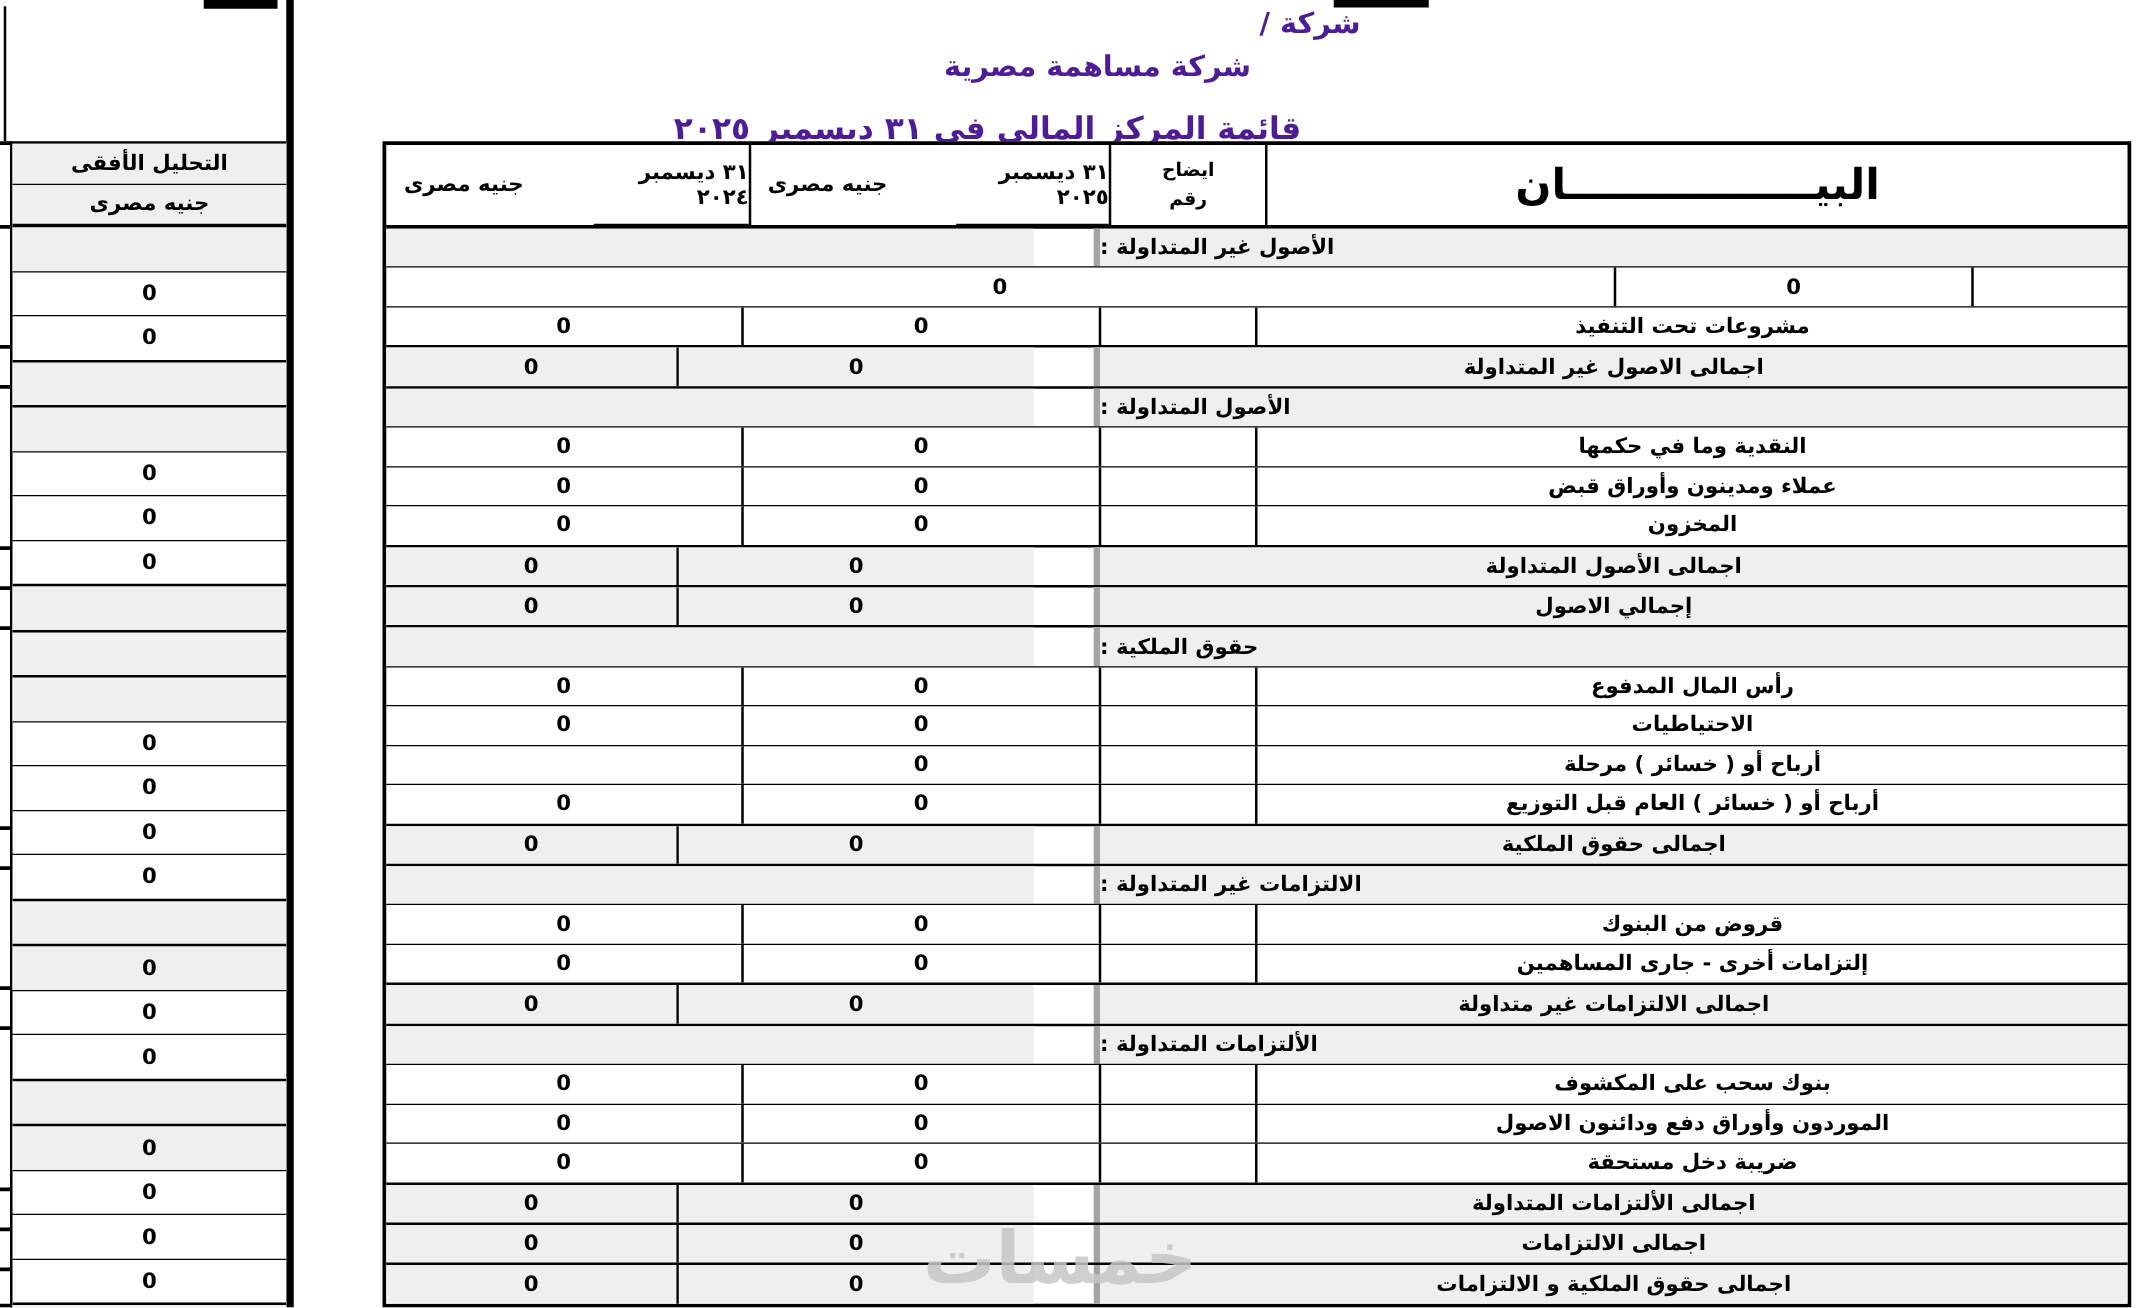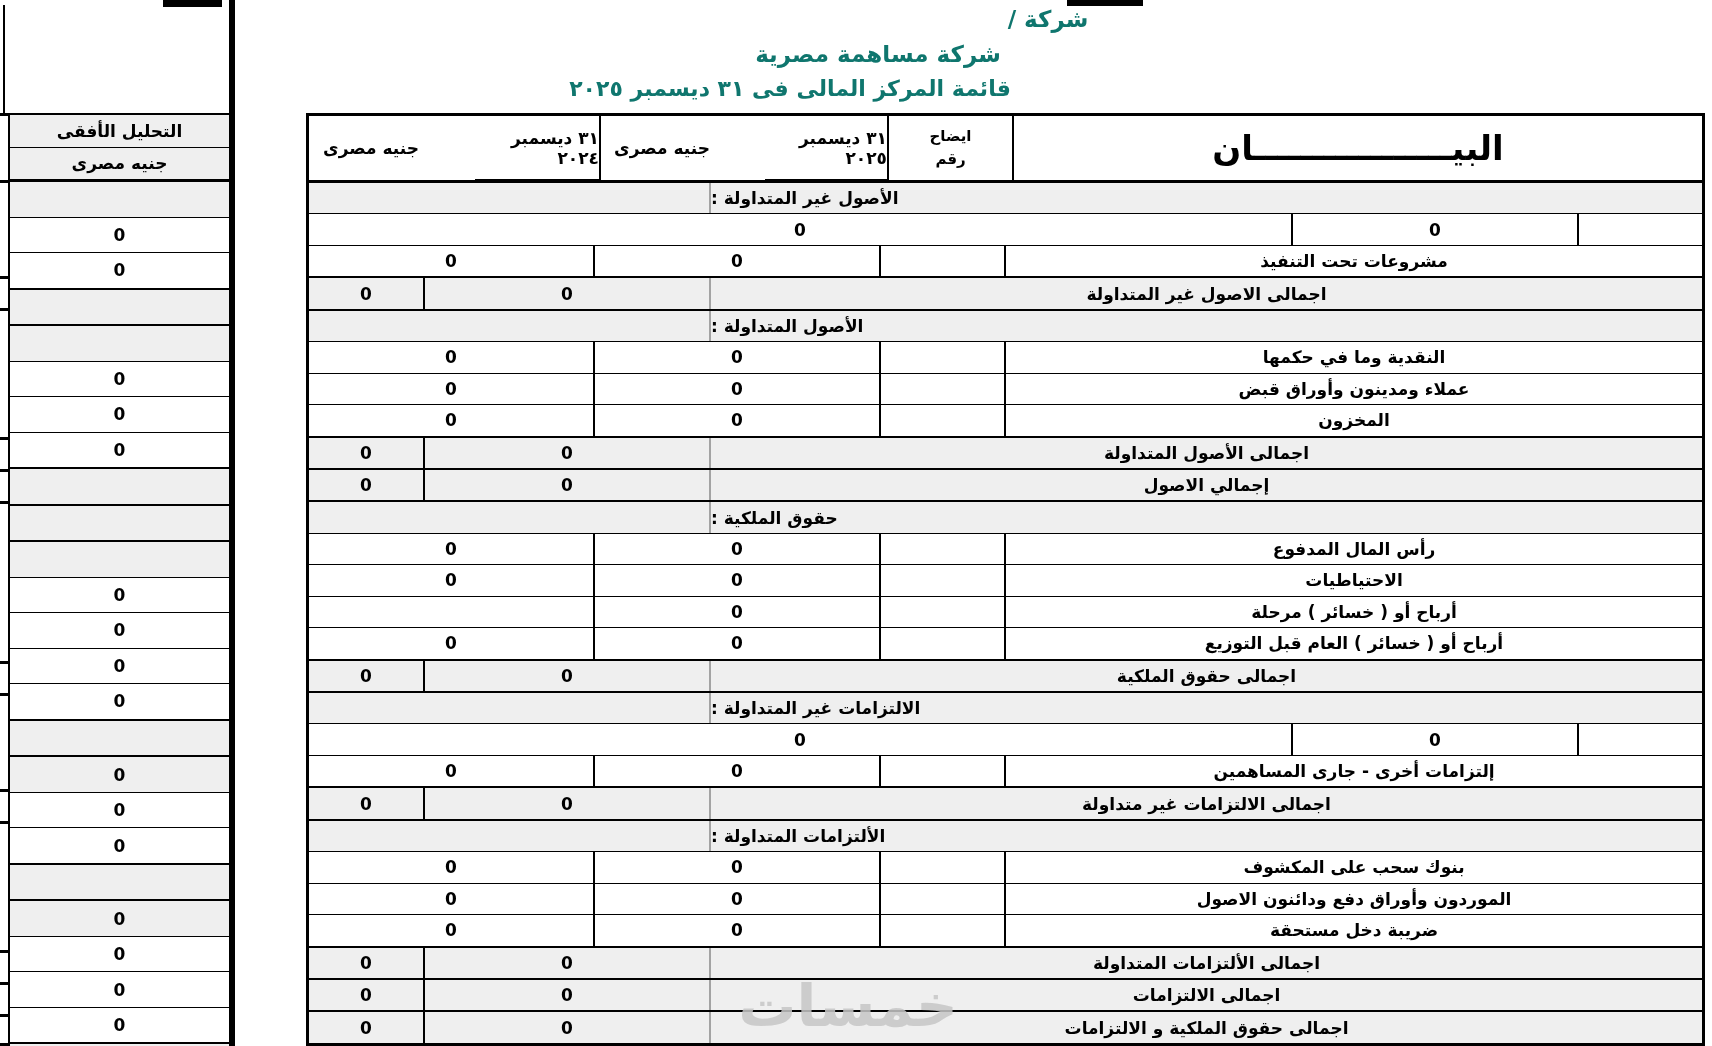--- a/index.html
+++ b/index.html
@@ -4,25 +4,25 @@
 <style>
   html,body{margin:0;padding:0;}
   body{
     width:1712px;height:1046px;overflow:hidden;background:#ffffff;
     font-family:"DejaVu Sans", sans-serif;
     position:relative;
   }
   
   .title{
     position:absolute;transform:translateX(-50%);
-    direction:rtl;white-space:nowrap;font-weight:bold;color:#0f766e;
+    direction:rtl;white-space:nowrap;font-weight:bold;color:#4c1d95;
   }
   #title1{left:1048px;top:6px;font-size:23px;}
   #title2{left:878px;top:41px;font-size:23px;}
-  #title3{left:790px;top:76px;font-size:22px;}
+  #title3{left:790px;top:88px;font-size:25px;}
   
   .artifact{position:absolute;background:#000;}
   
   #main-table{
     position:absolute;left:306px;top:113px;width:1399px;height:933px;
     border:3px solid #000;box-sizing:border-box;
     display:flex;flex-direction:column;background:#fff;
   }
   #main-header{
     height:67px;flex:0 0 67px;display:flex;direction:rtl;
@@ -39,21 +39,21 @@
   #main-rows{flex:1;display:flex;flex-direction:column;}
   .mrow{flex:1;display:flex;direction:rtl;box-sizing:border-box;border-top:1px solid #000;}
   .mrow.thick{border-top:2px solid #000;}
   .mrow:first-child{border-top:none;}
   .cell{box-sizing:border-box;display:flex;align-items:center;justify-content:center;
         font-weight:bold;font-size:17px;color:#000;direction:rtl;white-space:nowrap;overflow:hidden;}
   .c-label{width:698px;border-left:2px solid #000;}
   .c-note{width:125px;border-left:2px solid #000;}
   .c-v25{width:286px;border-left:2px solid #000;}
   .c-v24{flex:1;}
-  .c-labelnote{width:993px;border-left:2px solid #a3a3a3;}
+  .c-labelnote{width:827px;border-left:5px solid #a3a3a3;margin-left:48px;}
   .c-values{flex:1;}
   .sec .cell{justify-content:flex-end;padding-left:0;}
   .sec .c-labelnote{padding-right:14px;}
   .graybg{background:#efefef;}
   
   #analysis-table{
     position:absolute;left:8px;top:113px;width:221px;height:1041px;
     border:2px solid #000;border-right:none;box-sizing:border-box;
     display:flex;flex-direction:column;background:#fff;
   }
@@ -194,20 +194,21 @@
       <div class="mrow thick">
         <div class="cell c-labelnote graybg">اجمالى حقوق الملكية</div>
         <div class="cell c-v25 graybg">0</div>
         <div class="cell c-v24 graybg">0</div>
       </div>
       <div class="mrow thick sec">
         <div class="cell c-labelnote graybg">الالتزامات غير المتداولة :</div>
         <div class="cell c-values graybg"></div>
       </div>
       <div class="mrow">
+        <div class="cell c-label">قروض من البنوك</div>
         <div class="cell c-note"></div>
         <div class="cell c-v25">0</div>
         <div class="cell c-v24">0</div>
       </div>
       <div class="mrow">
         <div class="cell c-label">إلتزامات أخرى - جارى المساهمين</div>
         <div class="cell c-note"></div>
         <div class="cell c-v25">0</div>
         <div class="cell c-v24">0</div>
       </div>

